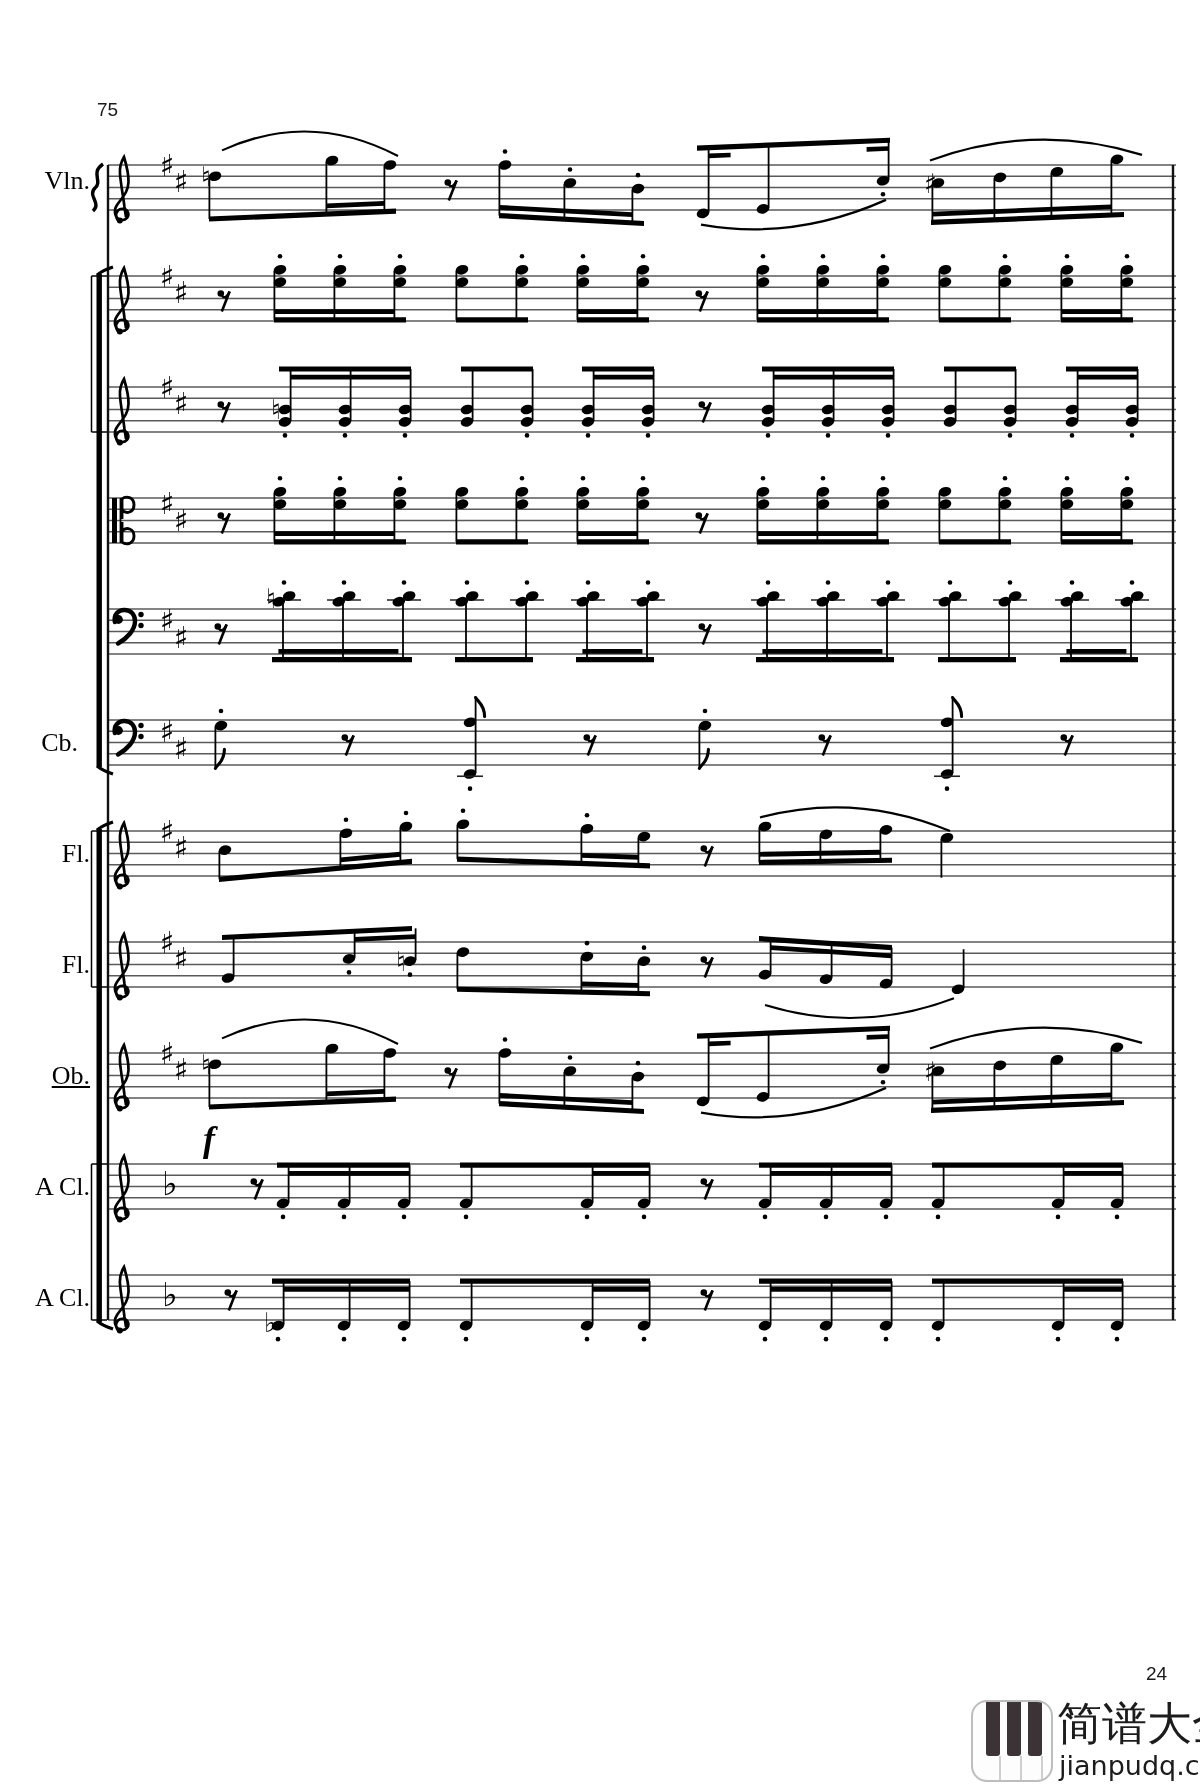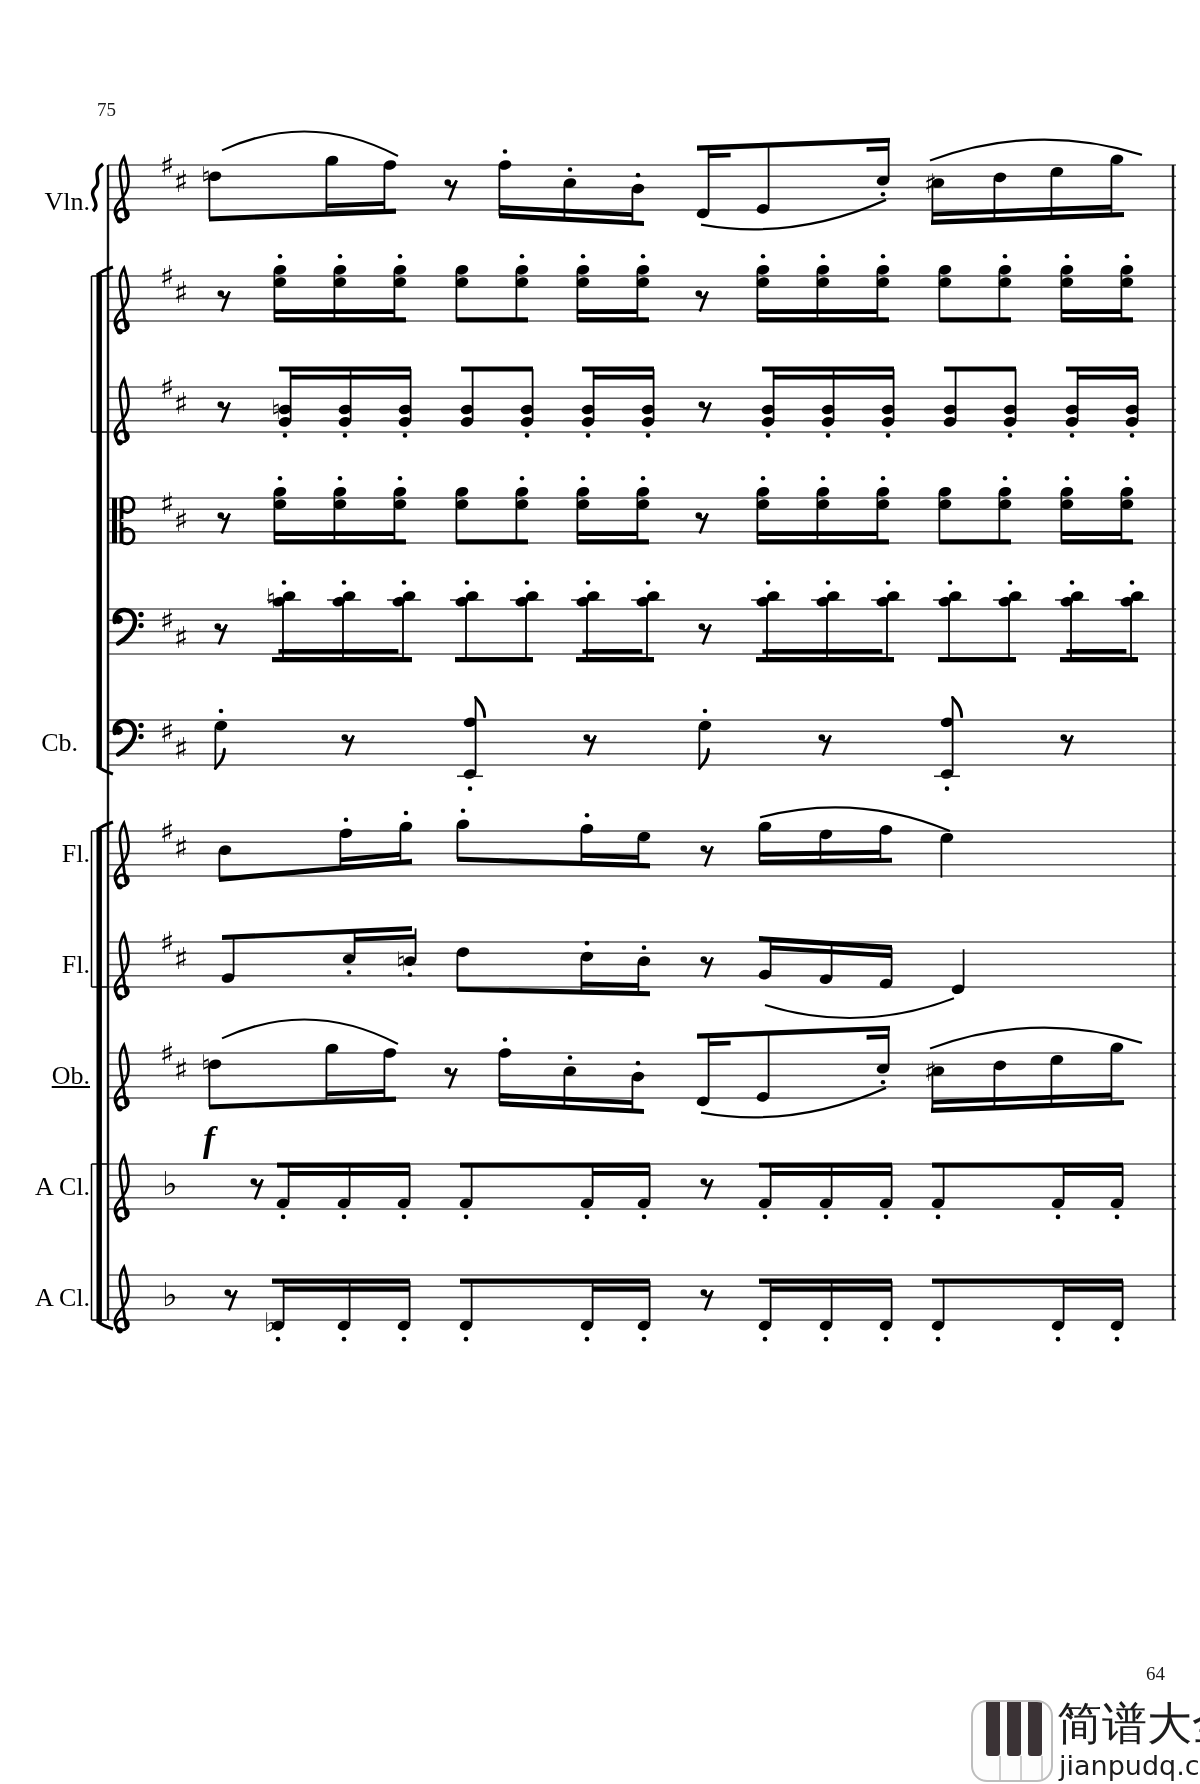--- a/index.html
+++ b/index.html
@@ -1,19 +1,19 @@
 <!DOCTYPE html>
 <html><head>
 <meta charset="utf-8">
 <style>
   html,body{margin:0;padding:0;background:#e8e8e8;}
   #page{position:relative;width:1200px;height:1784px;background:#ffffff;margin:0 auto;
         font-family:"Liberation Serif", serif; overflow:hidden;}
   #score-svg{position:absolute;left:0;top:0;}
-  .num{position:absolute;color:#1a1a1a;font-size:19px;font-family:Liberation Serif, serif;}
+  .num{position:absolute;color:#1a1a1a;font-size:19px;font-family:Liberation Sans, sans-serif;}
   #measure-number{left:97px;top:99px;}
   #page-number{left:1146px;top:1663px;}
   .staff-label{position:absolute;width:72px;text-align:right;color:#000;
                font-size:26px;line-height:30px;font-family:"Liberation Serif",serif;}
   #dynamic-f{position:absolute;left:203px;top:1118px;color:#000;font-size:36px;
              font-style:italic;font-weight:bold;font-family:"Liberation Serif",serif;}
   #watermark{position:absolute;left:971px;top:1698px;width:229px;height:86px;}
   #wm-icon{position:absolute;left:0;top:2px;width:82px;height:82px;background:#fdfdfd;
            border:2px solid #bdbdbd;border-radius:16px;box-sizing:border-box;overflow:hidden;}
   .bkey{position:absolute;top:0;width:14px;height:54px;background:#3b3336;border-radius:0 0 3px 3px;}
@@ -847,34 +847,34 @@
         <line x1="91.5" y1="831" x2="107" y2="831" stroke="#000000" stroke-width="1.5"></line>
         <line x1="91.5" y1="987" x2="107" y2="987" stroke="#000000" stroke-width="1.5"></line>
       </g>
       <g>
         <line x1="91.5" y1="1164" x2="91.5" y2="1320" stroke="#000000" stroke-width="1.5"></line>
         <line x1="91.5" y1="1164" x2="107" y2="1164" stroke="#000000" stroke-width="1.5"></line>
         <line x1="91.5" y1="1320" x2="107" y2="1320" stroke="#000000" stroke-width="1.5"></line>
       </g>
     </svg>
   <div id="measure-number" class="num">75</div>
-  <div id="page-number" class="num">64</div>
+  <div id="page-number" class="num">24</div>
   <div id="dynamic-f">f</div>
   <div id="watermark">
     <div id="wm-icon">
       <div class="bkey" style="left:13px"></div>
       <div class="bkey" style="left:34px"></div>
       <div class="bkey" style="left:55px"></div>
       <div class="wsep" style="left:26px"></div>
       <div class="wsep" style="left:47px"></div>
       <div class="wsep" style="left:68px"></div>
     </div>
     <div id="wm-brand">简谱大全</div>
     <div id="wm-domain">jianpudq.com</div>
   </div>
-<div class="staff-label" style="left: 18px; top: 187px;">Vln.</div>
+<div class="staff-label" style="left: 18px; top: 166px;">Vln.</div>
     <div class="staff-label" style="left: 6px; top: 728px;">Cb.</div>
     <div class="staff-label" style="left: 18px; top: 839px;">Fl.</div>
     <div class="staff-label" style="left: 18px; top: 950px;">Fl.</div>
     <div class="staff-label" style="left: 18px; top: 1061px; text-decoration: underline;">Ob.</div>
     <div class="staff-label" style="left: 18px; top: 1172px;">A Cl.</div>
     <div class="staff-label" style="left: 18px; top: 1283px;">A Cl.</div>
   </div>
 
 </body></html>

